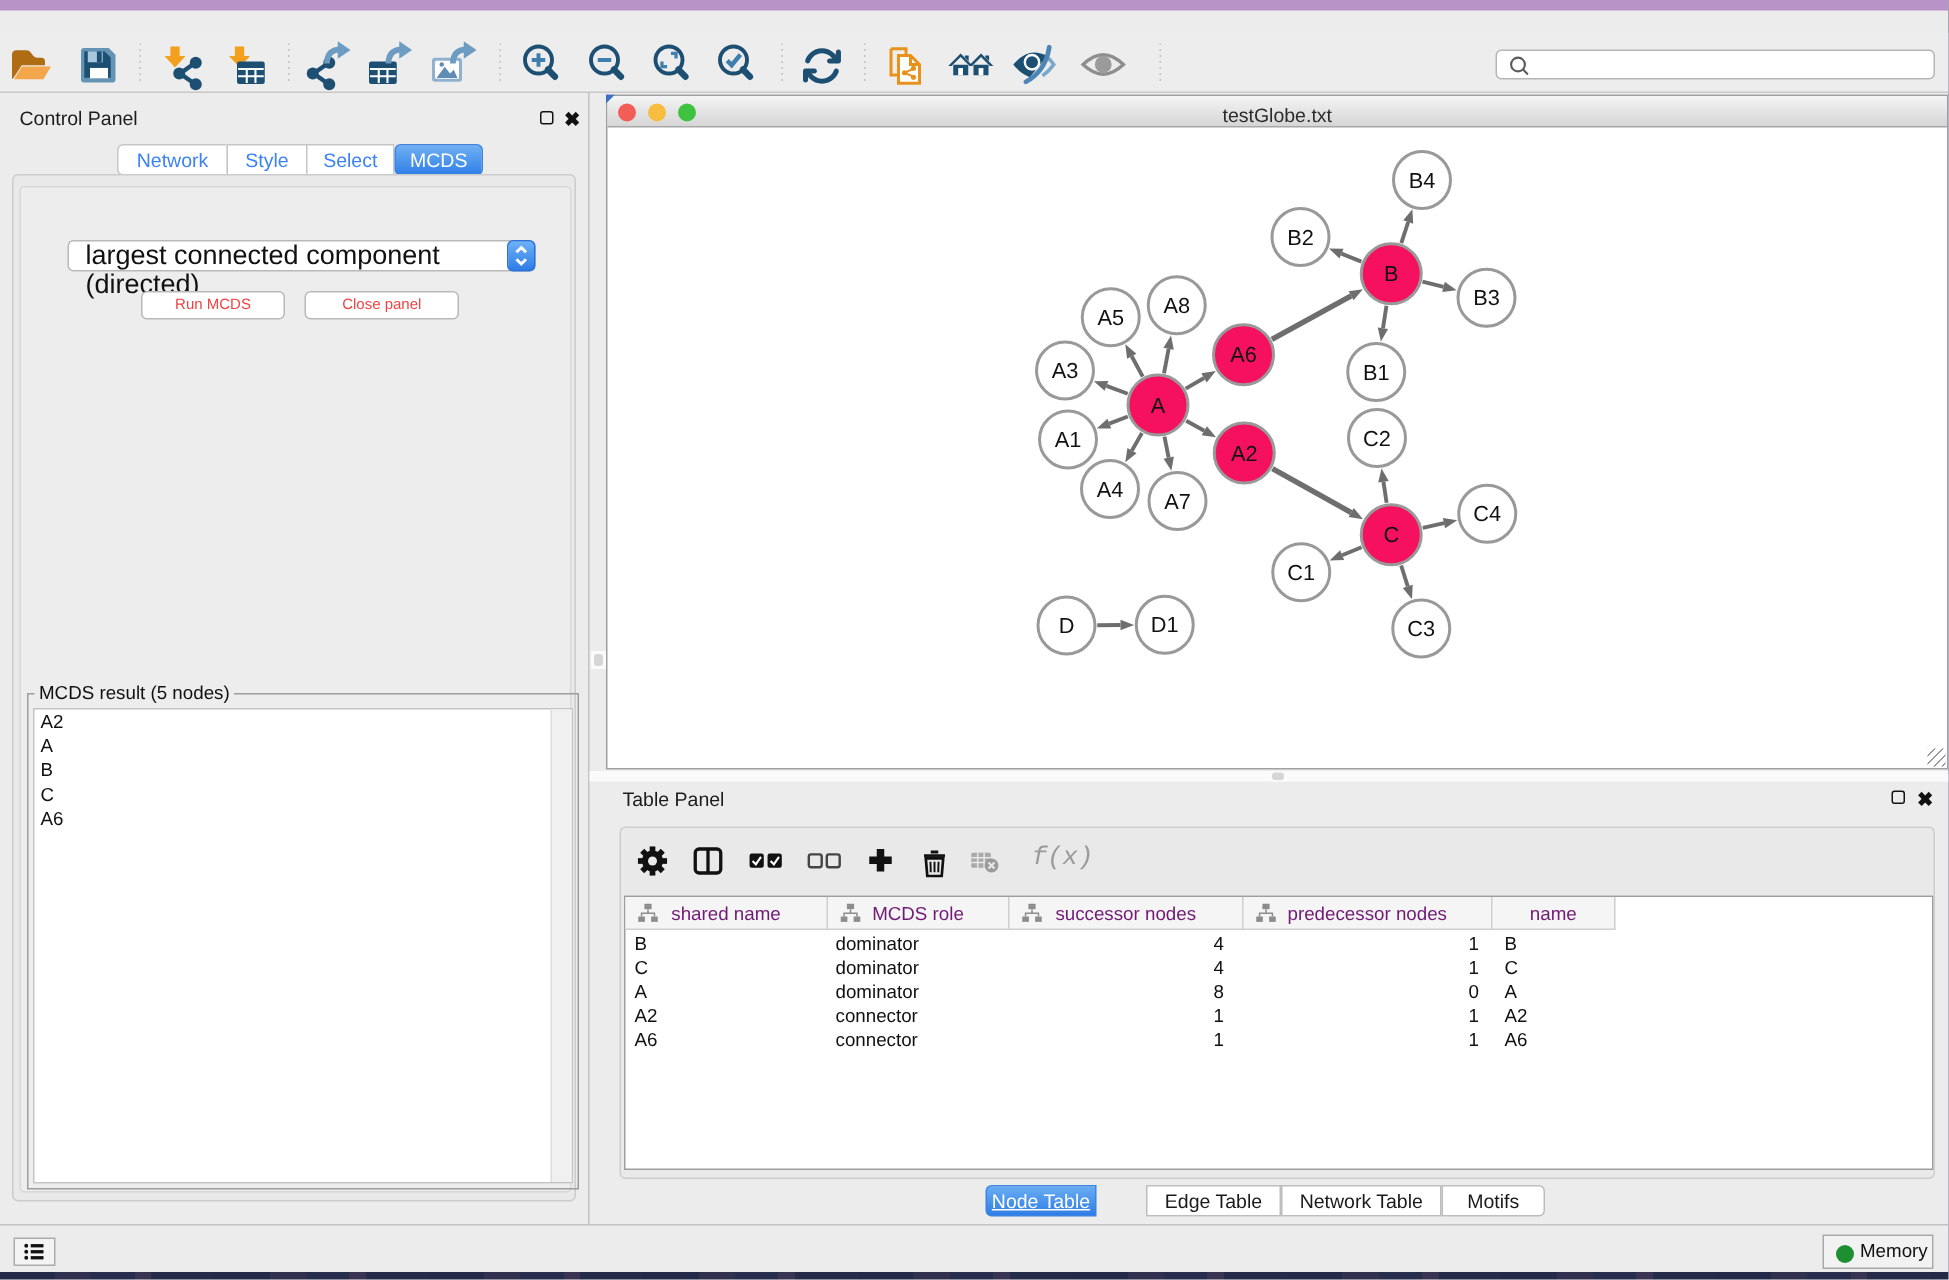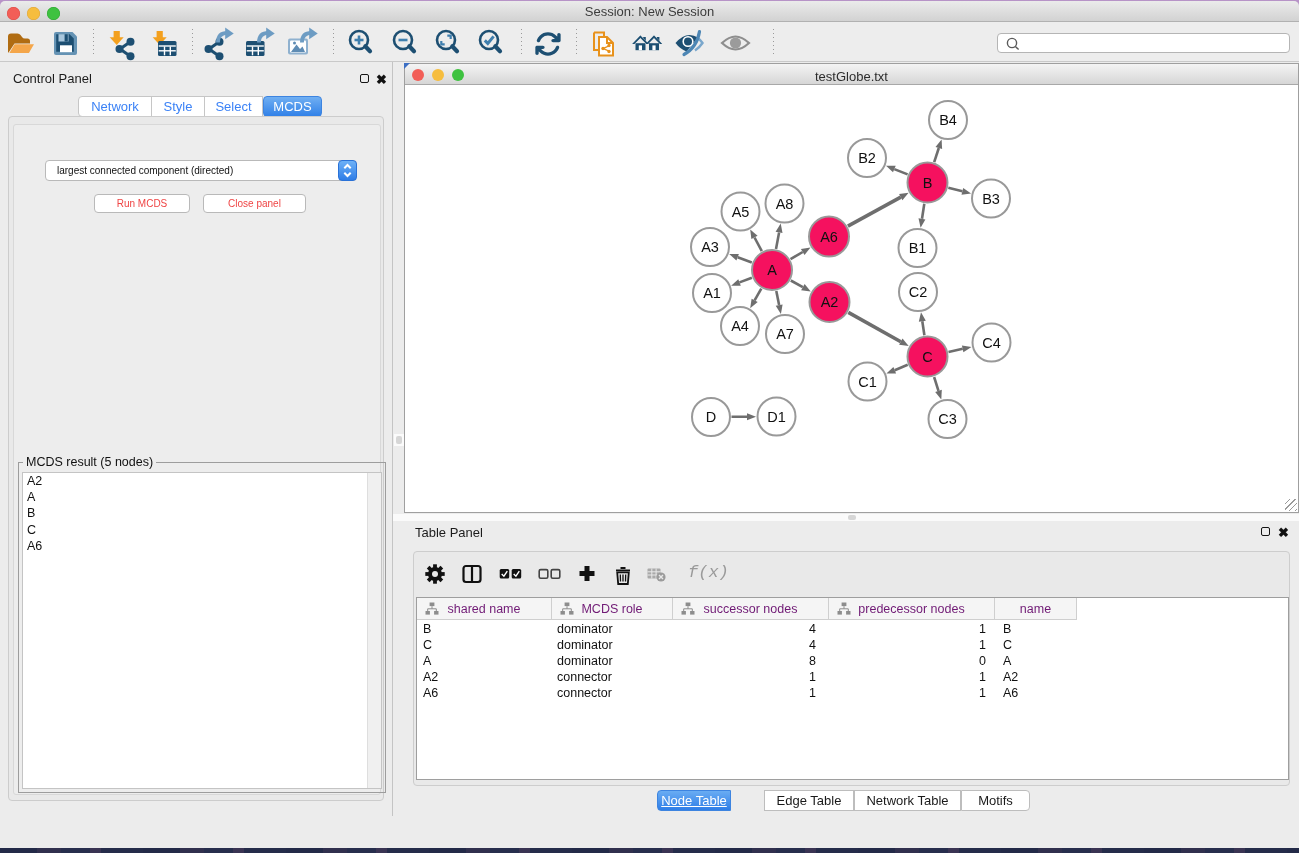--- a/index.html
+++ b/index.html
@@ -33,21 +33,21 @@
 .tab { position:absolute; height:21px; background:#fff; border:1px solid #c6c6c6;
   color:#3b82f6; text-align:center; line-height:19px; font-size:13px; }
 .tab.sel { background:linear-gradient(#70aff2,#3181e8); color:#fff; border-color:#3d84e0; border-radius:4px; }
 .cpOuter { position:absolute; left:8px; top:54px; width:376px; height:685px;
   background:#e9e9e9; border:1px solid #cccccc; border-radius:4px; }
 .cpInner { position:absolute; left:4px; top:7px; width:368px; height:671px;
   background:#ededed; border:1px solid #d8d8d8; border-radius:3px; }
 .optlabel { position:absolute; left:3px; top:13px; width:100%; text-align:center;
   font-size:13.5px; color:#1b1b1b; }
 .dropdown { position:absolute; left:31px; top:35px; width:312px; height:21px;
-  background:#fff; border:1px solid #b9b9b9; border-radius:4px; font-size:10px;
+  background:#fff; border:1px solid #b9b9b9; border-radius:4px; font-size:18px;
   color:#111; line-height:19px; padding-left:11px; }
 .ddbtn { position:absolute; right:-1px; top:-1px; width:19px; height:21px;
   background:linear-gradient(#6db1f7,#2f7de6); border-radius:4px; border:1px solid #2a72d8; }
 .btn { position:absolute; top:69px; height:19px; background:#fff;
   border:1px solid #b9b9b9; border-radius:4px; font-size:10px; color:#ef4444;
   text-align:center; line-height:17px; }
 .mcds { position:absolute; left:4px; top:337px; width:368px; height:331px;
   border:1px solid #9d9d9d; }
 .mcdsLegend { position:absolute; left:4px; top:-8px; font-size:12.5px; color:#111;
   background:#ededed; padding:0 3px; }
@@ -89,26 +89,20 @@
 .membtn { position:absolute; left:1215px; top:6px; width:74px; height:23px;
   background:#f2f2f2; border:1px solid #a9a9a9; font-size:13px; color:#111;
   line-height:21px; text-align:left; padding-left:24px; font-size:12.5px; }
 .memdot { position:absolute; left:8px; top:5.5px; width:12px; height:12px;
   border-radius:50%; background:#1e8f31; }
 </style>
 </head>
 <body>
 <div class="app">
   <div class="deskTop"></div>
-  <div class="titlebar">
-    <div class="tl r"></div>
-      <div class="tl y"></div>
-      <div class="tl g"></div>
-    <div class="titletext">Session: New Session</div>
-  </div>
   <div class="toolbar" id="toolbar">
     <div class="sep" style="left:93px;"></div>
     <div class="sep" style="left:192px;"></div>
     <div class="sep" style="left:333px;"></div>
     <div class="sep" style="left:521px;"></div>
     <div class="sep" style="left:576px;"></div>
     <div class="sep" style="left:773px;"></div>
     <div class="searchbox">
       <svg width="18" height="18" style="position:absolute;left:6px;top:1px;" viewBox="0 0 18 18">
         <circle cx="8" cy="8" r="4.6" fill="none" stroke="#5a5a5a" stroke-width="1.4"></circle>
@@ -515,13 +509,26 @@
 <div class="trow num" style="left:412px; top:87px; width:157px;">1</div>
 <div class="trow" style="left:586px; top:87px; width:70px;">A6</div>
       </div>
     </div>
     <div class="btab sel" style="left:263px; top:274px; width:74px; border-radius:4px 0 0 4px;text-decoration:underline;">Node Table</div>
     <div class="btab" style="left:370px; top:274px; width:90px;">Edge Table</div>
     <div class="btab" style="left:460px; top:274px; width:107px;">Network Table</div>
     <div class="btab" style="left:567px; top:274px; width:69px; border-radius:0 4px 4px 0;">Motifs</div>
   </div>
 
+  <div class="statusbar">
+    <div class="listbtn">
+      <svg width="26" height="17" viewBox="0 0 26 17" style="position:absolute;left:0;top:0;">
+        <circle cx="7.5" cy="4.5" r="1.3" fill="#111"></circle>
+        <circle cx="7.5" cy="8.5" r="1.3" fill="#111"></circle>
+        <circle cx="7.5" cy="12.5" r="1.3" fill="#111"></circle>
+        <rect x="10.5" y="3.4" width="8.5" height="2.2" fill="#111"></rect>
+        <rect x="10.5" y="7.4" width="8.5" height="2.2" fill="#111"></rect>
+        <rect x="10.5" y="11.4" width="8.5" height="2.2" fill="#111"></rect>
+      </svg>
+    </div>
+    <div class="membtn"><div class="memdot"></div>Memory</div>
+  </div>
 </div>
 
 </body></html>

